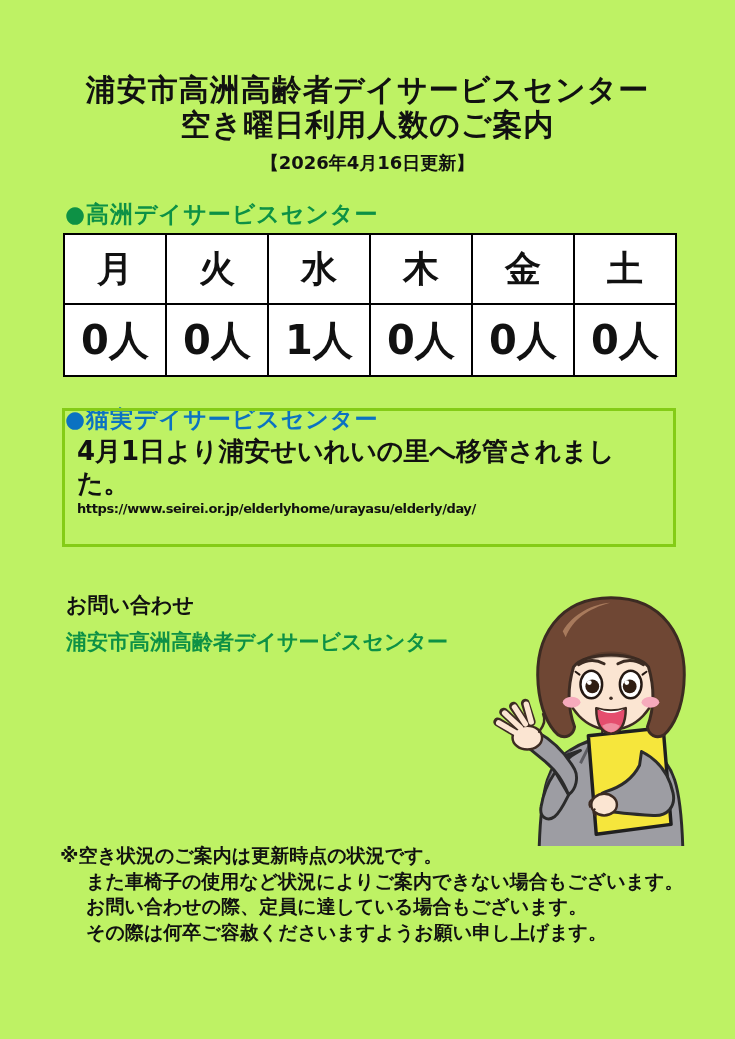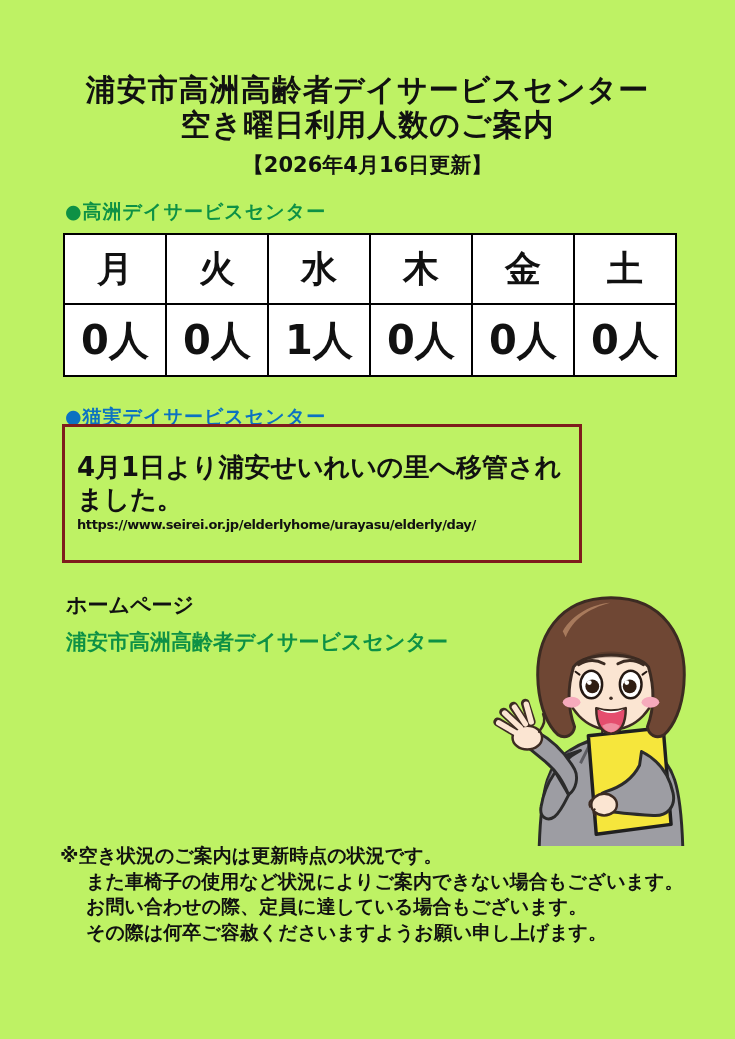--- a/index.html
+++ b/index.html
@@ -17,48 +17,48 @@
   }
 
   
   .title {
     position:absolute; top:72px; left:0; width:100%;
     text-align:center; font-size:30px; line-height:35px;
     letter-spacing:1px; color:#111;
   }
   .updated {
     position:absolute; top:151px; left:0; width:100%;
-    text-align:center; font-size:21px; color:#111;
-  }
-
-  
-  .heading { position:absolute; left:65px; font-size:19px; letter-spacing:1px; }
+    text-align:center; font-size:18px; color:#111;
+  }
+
+  
+  .heading { position:absolute; left:65px; font-size:23px; letter-spacing:1px; }
   .heading.green { top:199px; color:var(--green,#0d9145); }
   .heading.blue  { top:404px; color:var(--blue,#0b72c2); }
 
   
   table.avail {
     position:absolute; top:233px; left:63px;
     width:614px; height:139px;
     border-collapse:collapse; table-layout:fixed;
     background:#fff;
   }
   table.avail td {
     border:2.5px solid #000;
     text-align:center; vertical-align:middle;
     font-weight:700;
   }
   table.avail tr.days td   { font-size:36px; height:70px; }
   table.avail tr.counts td { font-size:40px; height:72px; }
 
   
   .notice-box {
-    position:absolute; top:424px; left:62px;
-    width:520px; height:139px;
-    border:3px solid #7f1d1d;
+    position:absolute; top:408px; left:62px;
+    width:614px; height:139px;
+    border:3px solid #84cc16;
     padding:24px 14px 0 12px;
   }
   .notice-line  { font-size:26px; letter-spacing:0px; line-height:32px; }
   .homepage-label { font-size:26px; line-height:32px; }
   .homepage-url { font-size:13px; letter-spacing:-0.4px; margin-top:2px; }
 
   
   .contact { position:absolute; top:591px; left:66px; }
   .contact-heading { font-size:21px; }
   .contact-name { font-size:21px; color:var(--green,#0d9145); margin-top:9px; }
@@ -108,21 +108,21 @@
   </table>
 
   <div class="heading blue">●猫実デイサービスセンター</div>
 
   <div class="notice-box">
     <div class="notice-line">4月1日より浦安せいれいの里へ移管されました。</div>
     <div class="homepage-url">https://www.seirei.or.jp/elderlyhome/urayasu/elderly/day/</div>
   </div>
 
   <div class="contact">
-    <div class="contact-heading">ホームページ</div>
+    <div class="contact-heading">お問い合わせ</div>
     <div class="contact-name">浦安市高洲高齢者デイサービスセンター</div>
   </div>
 
   <div class="illustration">
     <svg viewBox="0 0 238 262" xmlns="http://www.w3.org/2000/svg">
 
       <rect x="110" y="136" width="18" height="26" fill="var(--skin,#fbe5d2)" stroke="var(--outline_dark,#3c2b22)" stroke-width="2"></rect>
 
       <path d="M119,152 C101,152 89,157 77,165 C56,178 48,198 46,266 L192,266 C190,198 182,178 161,165 C149,157 137,152 119,152 Z" fill="var(--suit_gray,#9d9da3)" stroke="#2b2b2b" stroke-width="3" stroke-linejoin="round"></path>
 

